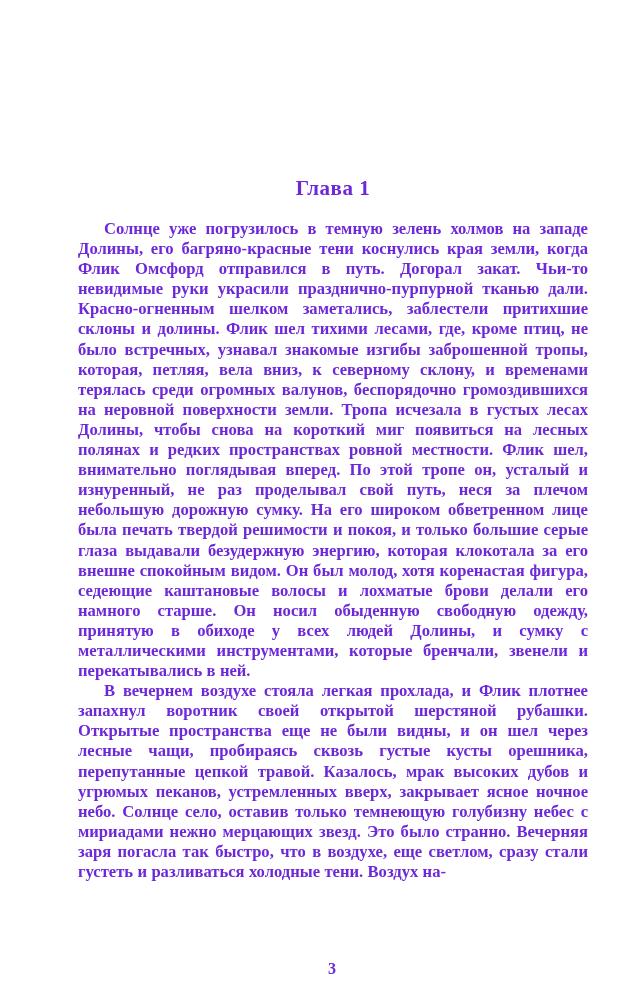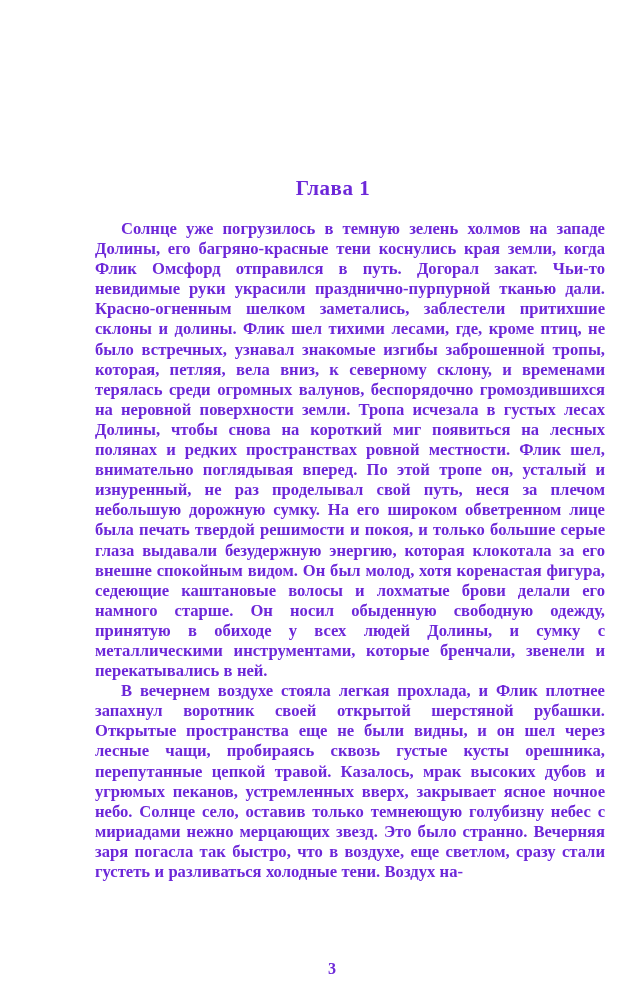--- a/index.html
+++ b/index.html
@@ -34,21 +34,21 @@
     width: 510px;
     text-align: center;
     font-size: 21px;
     font-weight: bold;
     letter-spacing: 0.5px;
     line-height: 24px;
     font-family: "Liberation Serif", "DejaVu Serif", serif;
   }
   .body-text {
     position: absolute;
-    left: 17px;
+    left: 0;
     top: 209px;
     width: 510px;
   }
   .para {
     margin: 0 0 0 0;
     font-size: 16.6px;
     font-weight: bold;
     line-height: 20.1px;
     text-align: justify;
     text-justify: inter-word;

